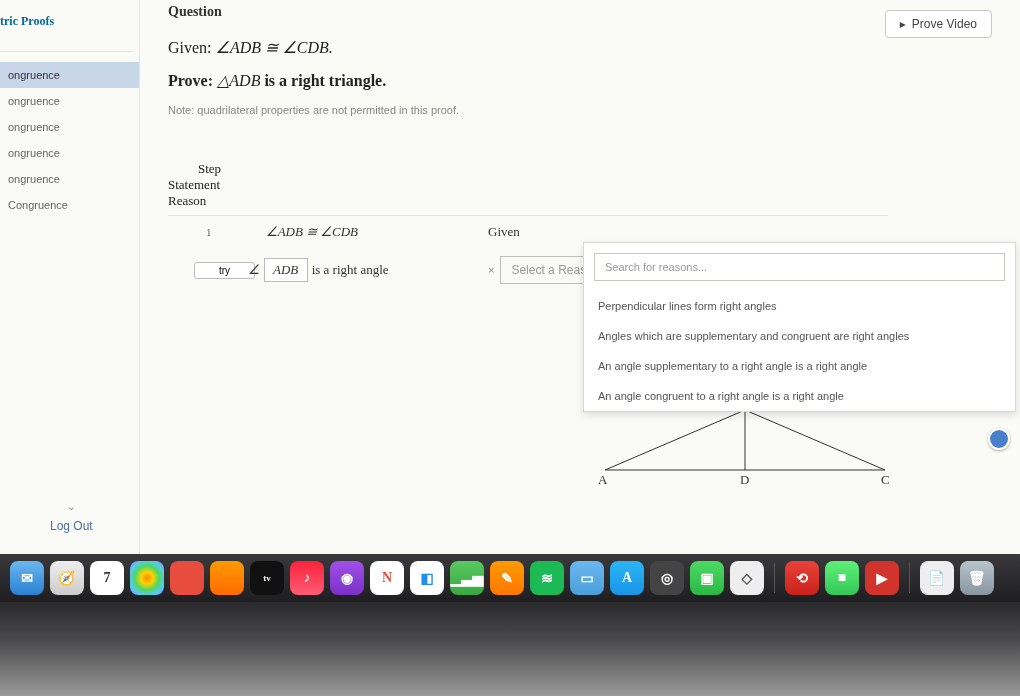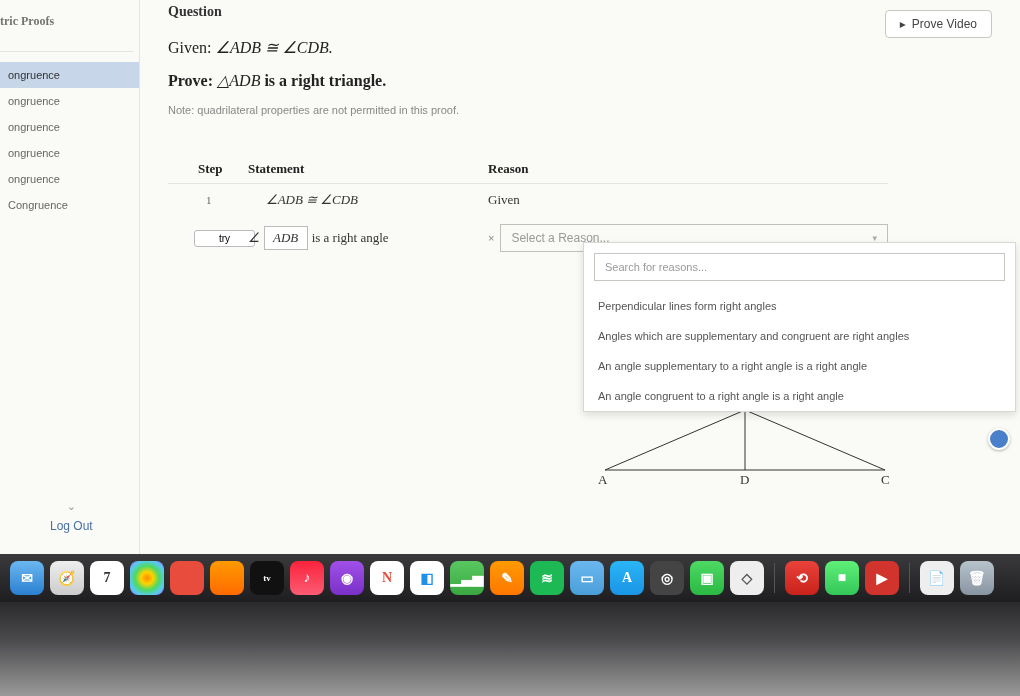--- a/index.html
+++ b/index.html
@@ -15,21 +15,21 @@
 .container { display: flex; height: 590px; background: #fafaf7; }
 .sidebar {
   width: 140px;
   background: #fafaf7;
   padding-top: 10px;
   border-right: 1px solid #e5e5e0;
 }
 .sidebar-title {
   font-size: 12px;
   font-weight: bold;
-  color: #737373;
+  color: #0369a1;
   padding: 4px 6px 14px 0;
   text-align: left;
 }
 .sidebar-item {
   font-size: 11px;
   color: #666;
   padding: 7px 8px;
   cursor: pointer;
   font-family: -apple-system, Helvetica, Arial, sans-serif;
 }
@@ -98,24 +98,25 @@
   color: #888;
   margin-bottom: 39px;
   font-family: -apple-system, Helvetica, Arial, sans-serif;
 }
 .proof-table {
   width: 720px;
 }
 .proof-head {
   display: flex;
   font-size: 13px;
-  font-weight: bold;
+  font-weight: normal;
   color: #222;
   padding: 6px 0;
   border-bottom: 1px solid #e5e5e0;
+  flex-direction: column;
 }
 .col-step { width: 80px; padding-left: 30px; }
 .col-stmt { width: 240px; }
 .col-reason { flex: 1; }
 .proof-row {
   display: flex;
   align-items: center;
   font-size: 13px;
   padding: 8px 0;
 }

